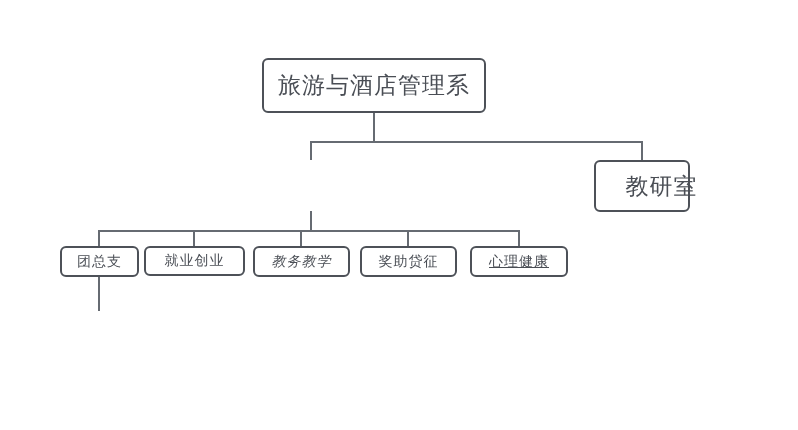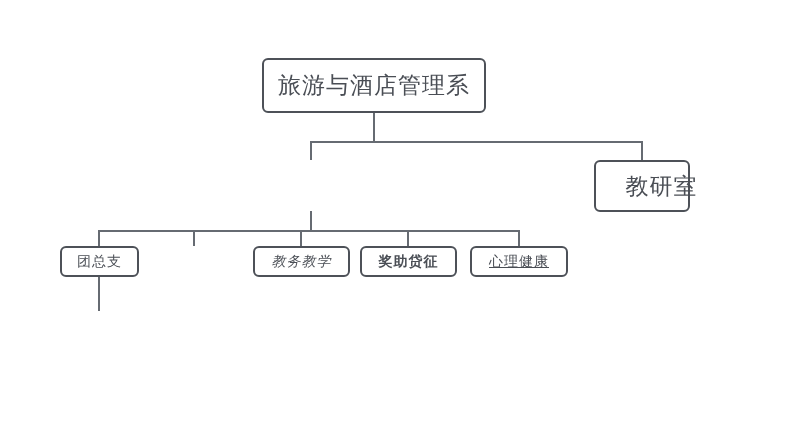--- a/index.html
+++ b/index.html
@@ -60,21 +60,22 @@
   <div class="line" style="left:518px; top:230px; width:2px;  height:16px;"></div>
   <div class="line" style="left:98px;  top:277px; width:2px;  height:34px;"></div>
 
   <div class="node lvl-big" style="left:262px; top:58px;  width:224px; height:55px;">旅游与酒店管理系</div>
 
 
   <div class="node lvl-big" style="left:594px; top:160px; width:96px;  height:52px;padding-left:39px;">教研室</div>
 
   <div class="node lvl-sml" style="left:60px;  top:246px; width:79px;  height:31px;">团总支</div>
 
+  <div class="node lvl-sml" style="left:144px; top:246px; width:101px; height:30px;">就业创业</div>
 
   <div class="node lvl-sml" style="left:253px; top:246px; width:97px;  height:31px;font-style:italic;">教务教学</div>
 
-  <div class="node lvl-sml" style="left:360px; top:246px; width:97px;  height:31px;font-weight:bold;">奖助贷征</div>
+  <div class="node lvl-sml" style="left:360px; top:246px; width:97px;  height:31px;">奖助贷征</div>
 
   <div class="node lvl-sml" style="left:470px; top:246px; width:98px;  height:31px;text-decoration:underline;">心理健康</div>
 
 
 </div>
 
 </body></html>

